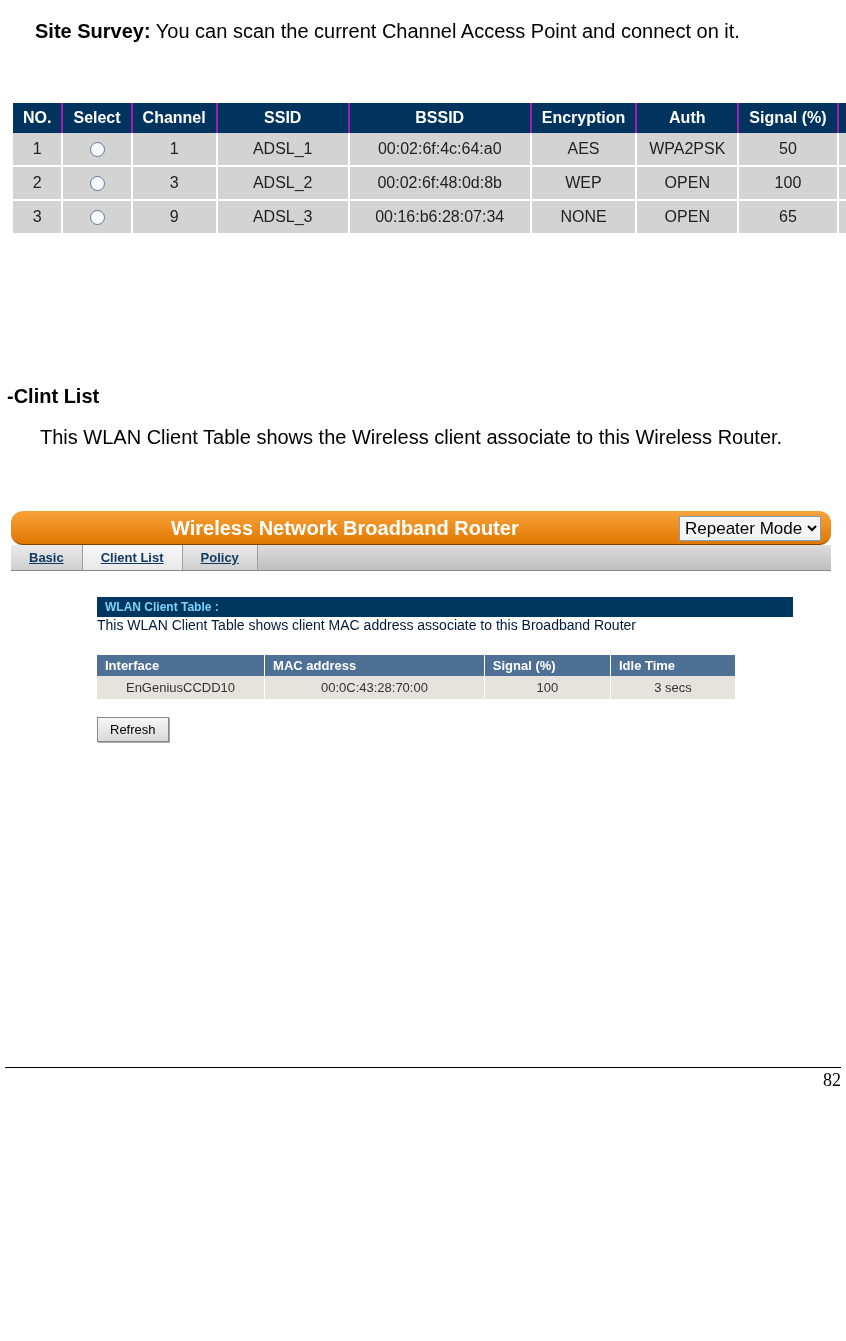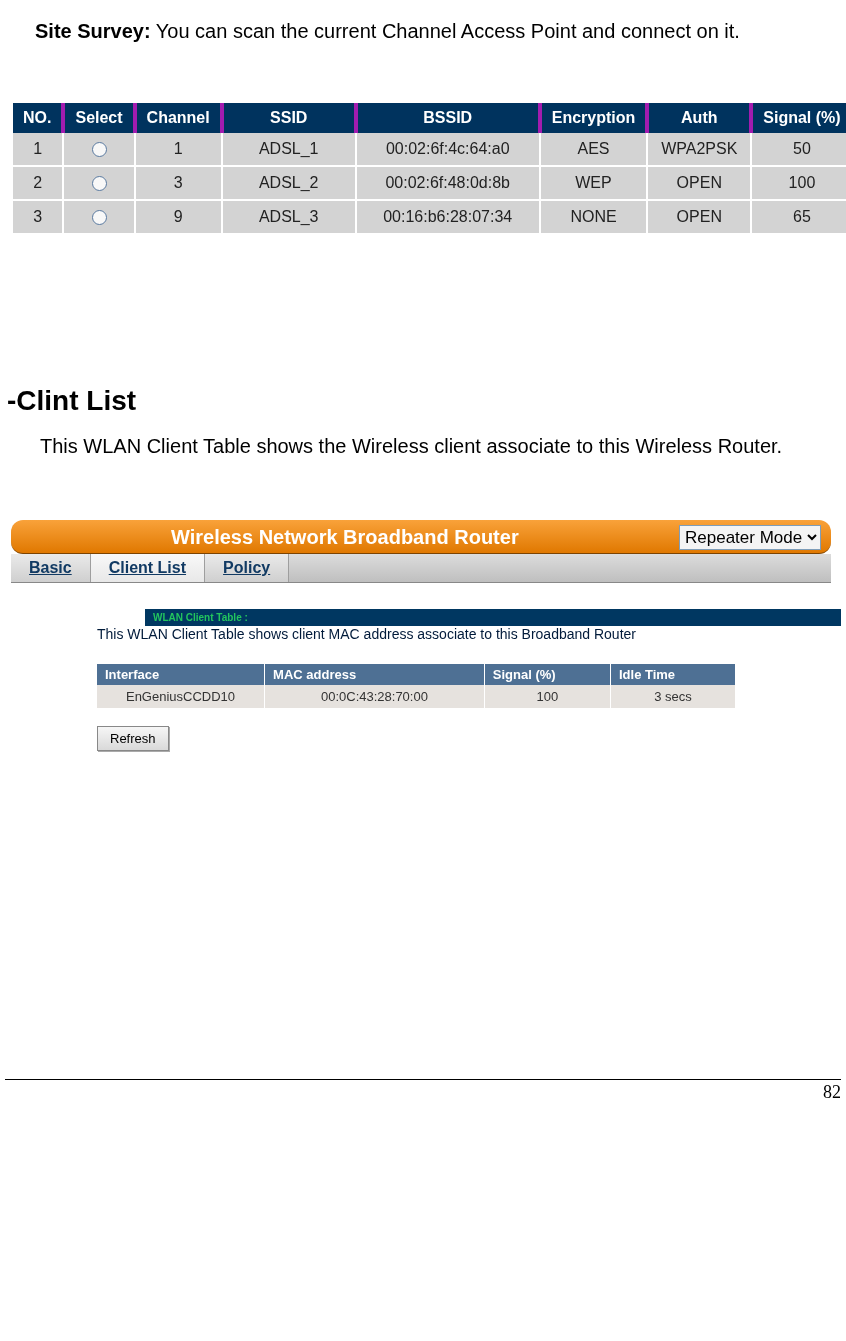--- a/index.html
+++ b/index.html
@@ -25,21 +25,21 @@
     table.survey {
       border-collapse: collapse;
       width: 100%;
       font-size: 16px;
       font-family: Verdana, Arial, sans-serif;
     }
     table.survey th {
       background: #00335e;
       color: #fff;
       font-weight: bold;
-      border-right: 4px solid #a21caf;
+      border-right: 2px solid #a21caf;
       border-left: 2px solid #fff;
       padding: 6px 10px;
       text-align: center;
       white-space: nowrap;
     }
     table.survey th:first-child { border-left: none; }
     table.survey th:last-child { border-right: none; }
 
     table.survey td {
       background: #d3d3d3;
@@ -72,21 +72,21 @@
       border-radius: 4px;
       padding: 4px 14px;
       margin-right: 4px;
       cursor: pointer;
       color: #222;
     }
 
     h2.clint-list {
       font-family: Arial, sans-serif;
       font-weight: bold;
-      font-size: 28px;
+      font-size: 20px;
       margin: 150px 0 10px 2px;
     }
 
     p.client-desc {
       margin: 0 15px 55px 35px;
       line-height: 1.9;
       text-align: justify;
     }
 
     .router-panel {
@@ -121,41 +121,40 @@
 
     .tabs {
       display: flex;
       background: linear-gradient(#dcdcdc, #bfbfbf);
       border-bottom: 1px solid #888;
     }
     .tab {
       background: linear-gradient(#eaeaea, #cfcfcf);
       border-right: 1px solid #9e9e9e;
       padding: 5px 18px;
-      font-size: 16px;
+      font-size: 13px;
       color: #113a63;
       font-weight: bold;
       text-decoration: underline;
       cursor: pointer;
     }
     .tab.active { background: linear-gradient(#f8f8f8, #e8e8e8); }
 
     .client-body {
       padding: 26px 10px 20px 86px;
       min-height: 200px;
     }
 
     .wlan-title-bar {
       background: #003761;
-      color: #22c55e;
-      font-weight: bold;
-      font-size: 10px;
+      color: #7dd3fc;
+      font-weight: bold;
+      font-size: 12px;
       padding: 3px 8px;
       width: 680px;
-      margin-left: 48px;
     }
 
     .wlan-desc-text {
       font-size: 14px;
       color: #001a3a;
       margin: 0 0 22px 0;
     }
 
     table.client-table {
       border-collapse: collapse;

